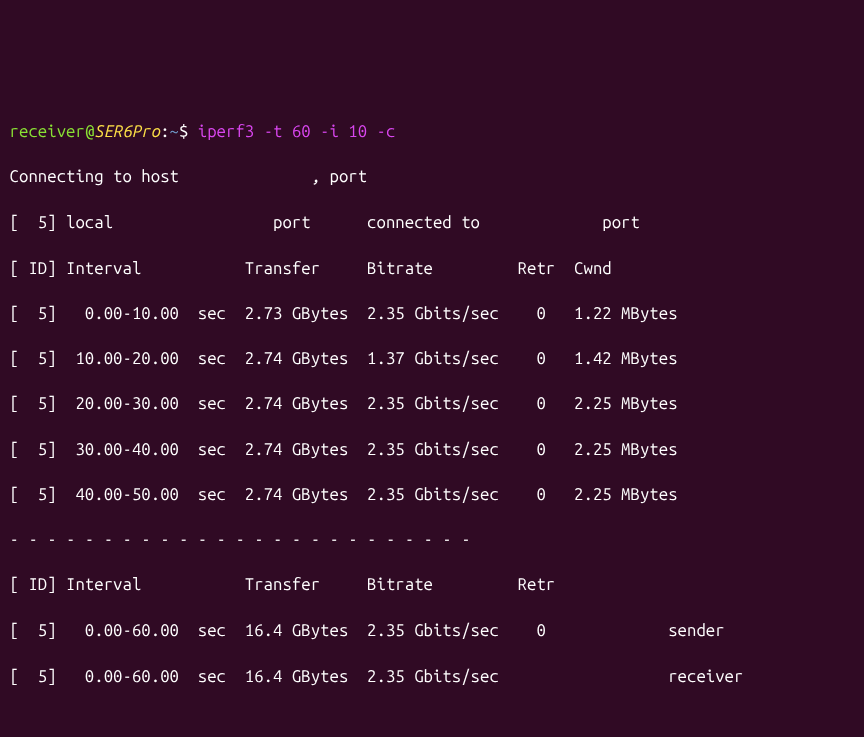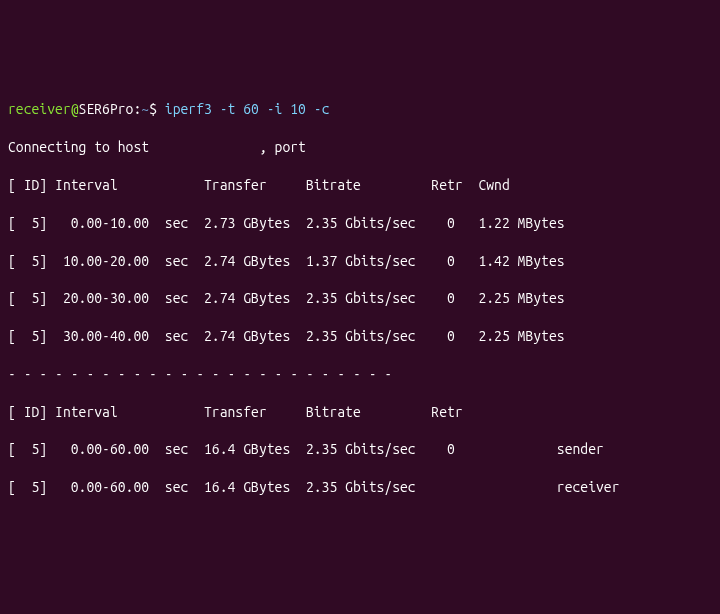--- a/index.html
+++ b/index.html
@@ -9,39 +9,41 @@
     font-family: 'Ubuntu Mono', 'DejaVu Sans Mono', 'Courier New', monospace;
     font-size: 14px;
     line-height: 1.35;
     padding: 6px 8px;
     width: 720px;
     height: 614px;
     overflow: hidden;
     white-space: pre;
   }
   .user { color: #8ae234; }
-  .host { color: #ffffff; }
+  .host { color: #fde047; font-style: italic; }
   .path { color: #729fcf; }
   .sym  { color: #ffffff; }
-  .cmd  { color: #7dd3fc; }
+  .cmd  { color: #d946ef; }
   .line { display: block; }
 </style>
 </head>
 <body>
 
 
 
 <div>
 <span class="line"><span class="user">receiver</span><span class="user">@</span><span class="host">SER6Pro</span><span class="sym">:</span><span class="path">~</span><span class="sym">$</span><span class="cmd"> iperf3 -t 60 -i 10 -c</span></span>
 <span class="line">Connecting to host              , port</span>
+<span class="line">[  5] local                 port      connected to             port</span>
 <span class="line">[ ID] Interval           Transfer     Bitrate         Retr  Cwnd</span>
 <span class="line">[  5]   0.00-10.00  sec  2.73 GBytes  2.35 Gbits/sec    0   1.22 MBytes</span>
 <span class="line">[  5]  10.00-20.00  sec  2.74 GBytes  1.37 Gbits/sec    0   1.42 MBytes</span>
 <span class="line">[  5]  20.00-30.00  sec  2.74 GBytes  2.35 Gbits/sec    0   2.25 MBytes</span>
 <span class="line">[  5]  30.00-40.00  sec  2.74 GBytes  2.35 Gbits/sec    0   2.25 MBytes</span>
+<span class="line">[  5]  40.00-50.00  sec  2.74 GBytes  2.35 Gbits/sec    0   2.25 MBytes</span>
 <span class="line">- - - - - - - - - - - - - - - - - - - - - - - - -</span>
 <span class="line">[ ID] Interval           Transfer     Bitrate         Retr</span>
 <span class="line">[  5]   0.00-60.00  sec  16.4 GBytes  2.35 Gbits/sec    0             sender</span>
 <span class="line">[  5]   0.00-60.00  sec  16.4 GBytes  2.35 Gbits/sec                  receiver</span>
 <span class="line"></span>
 
 
 
 
 

